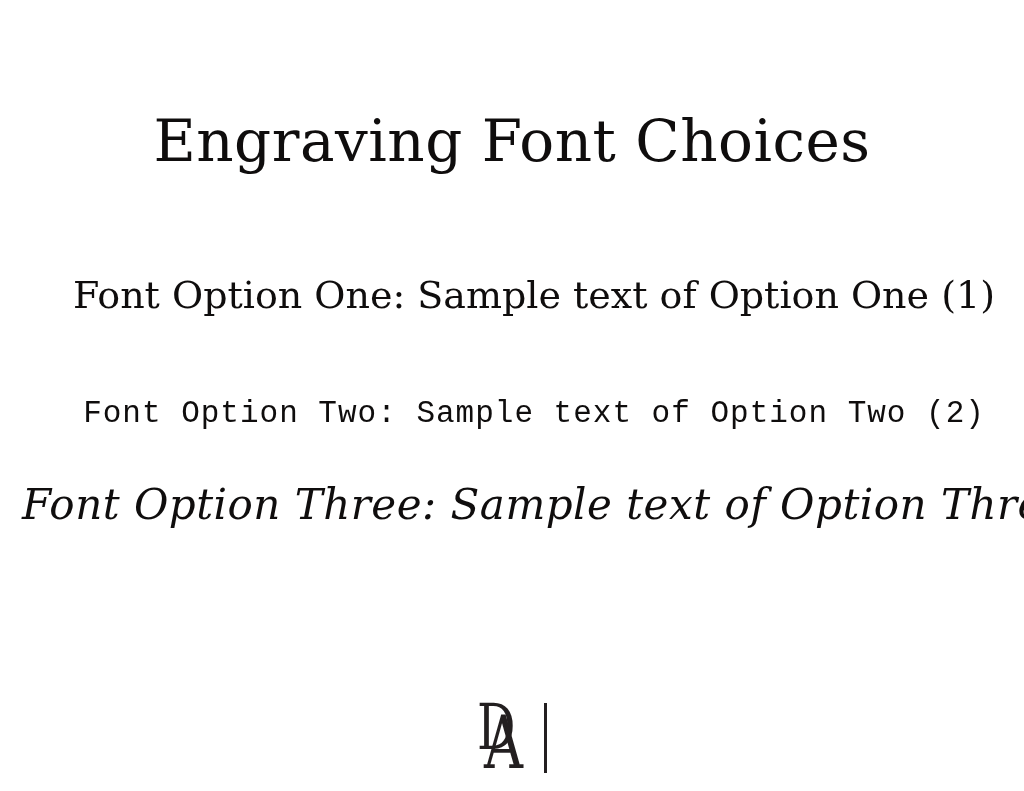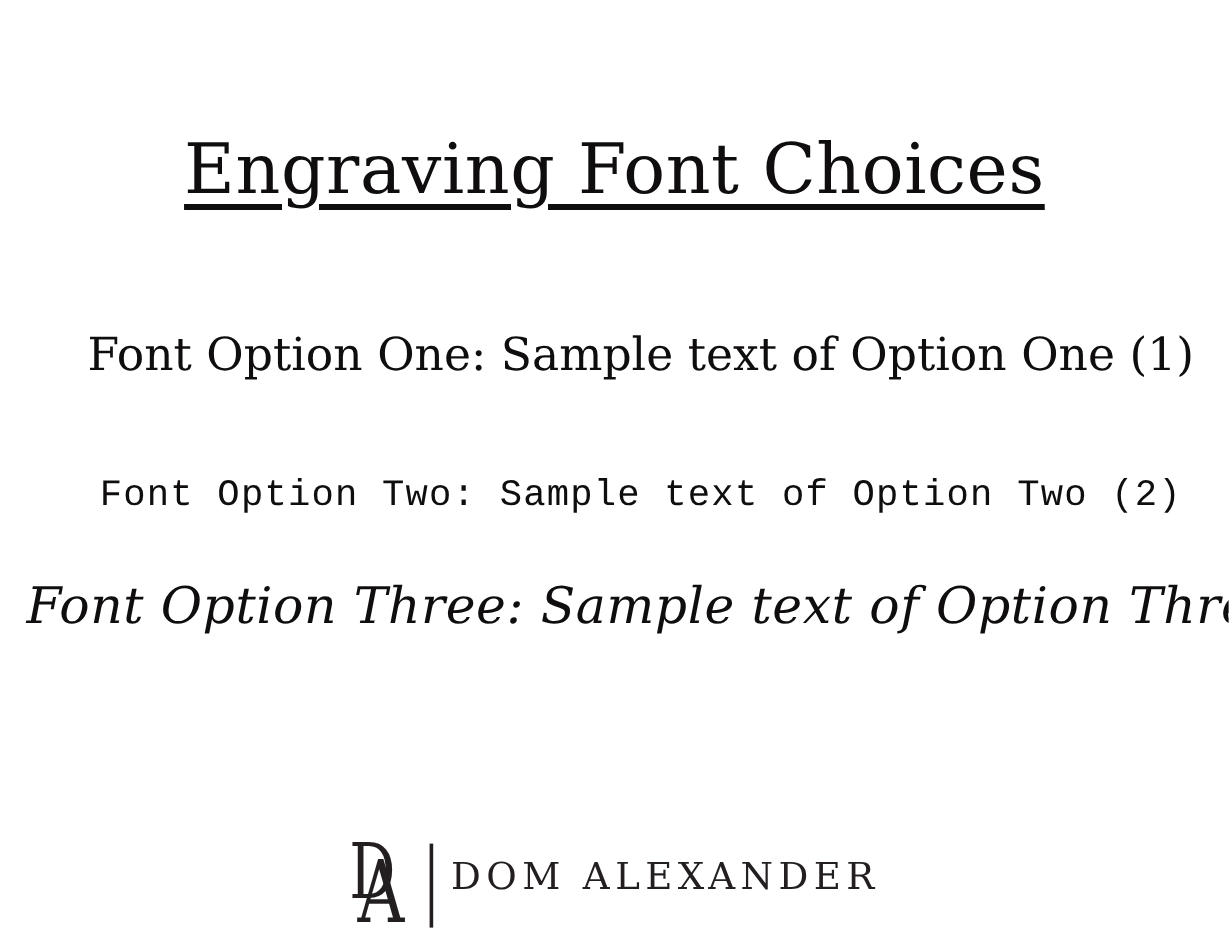--- a/index.html
+++ b/index.html
@@ -22,21 +22,20 @@
     position: absolute;
     top: 112px;
     left: 0;
     width: 100%;
     margin: 0;
     text-align: center;
     font-size: 58px;
     font-weight: 500;
     line-height: 1;
     letter-spacing: 0.5px;
-    text-decoration: underline;
     text-decoration-thickness: 5px;
     text-underline-offset: 9px;
     text-decoration-skip-ink: auto;
     white-space: nowrap;
   }
 
   
   .option {
     position: absolute;
     left: 0;
@@ -128,16 +127,15 @@
   <div class="option option-two">Font Option Two: Sample text of Option Two (2)</div>
 
   <div class="option option-three">Font Option Three: Sample text of Option Three (3)</div>
 
   <div class="logo">
     <div class="monogram">
       <span class="mono-d">D</span>
       <span class="mono-a">A</span>
     </div>
     <div class="logo-divider"></div>
-    <div class="brand-name">DOM ALEXANDER</div>
   </div>
 
 </div>
 
 </body></html>

